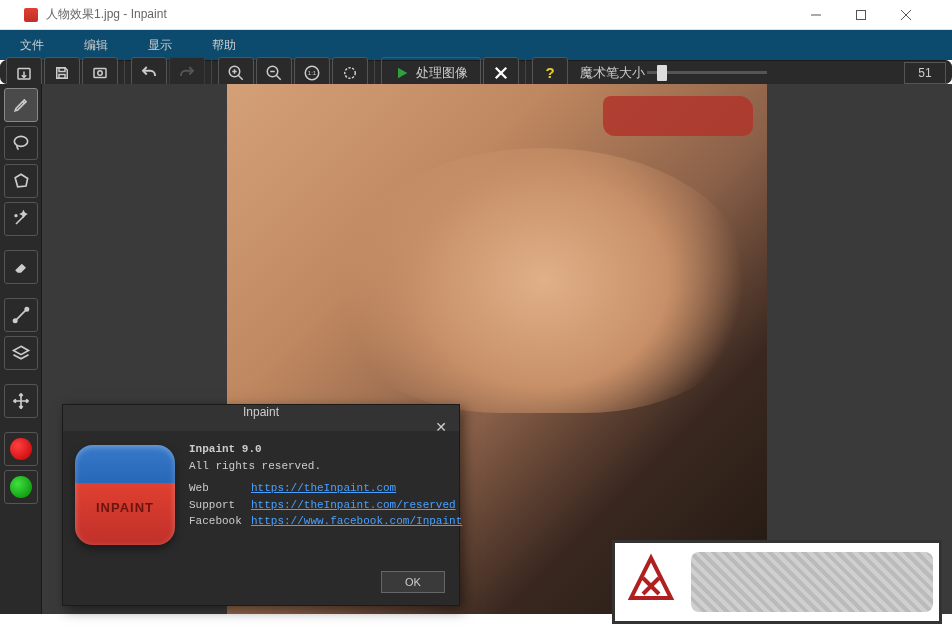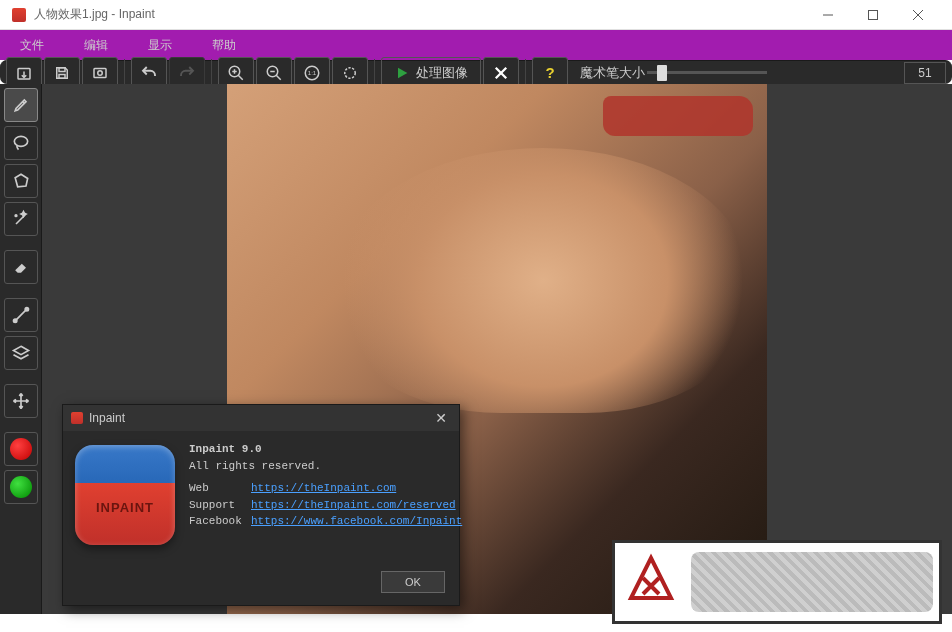--- a/index.html
+++ b/index.html
@@ -1,25 +1,25 @@
 <!DOCTYPE html>
 <html><head>
 <meta charset="utf-8">
 <style>
 * { margin: 0; padding: 0; box-sizing: border-box; }
 body { font-family: "Microsoft YaHei", sans-serif; background: #fff; width: 952px; height: 632px; overflow: hidden; position: relative; }
 
-.titlebar { height: 30px; background: #fff; display: flex; align-items: center; padding: 0 12px; border-bottom: 1px solid #e0e0e0; }
+.titlebar { height: 30px; background: #fff; display: flex; align-items: center; padding: 0 24px; border-bottom: 1px solid #e0e0e0; }
 .titlebar .icon-box { width: 14px; height: 14px; background: linear-gradient(#e04030, #c0302a); border-radius: 2px; margin-right: 8px; }
 .titlebar .title { font-size: 12px; color: #666; flex: 1; }
 .win-controls { display: flex; gap: 0; }
 .win-btn { width: 45px; height: 30px; display: flex; align-items: center; justify-content: center; color: #555; cursor: pointer; }
 .win-btn svg { width: 10px; height: 10px; }
 
-.menubar { height: 30px; background: #a21caf; display: flex; align-items: center; padding: 0 8px; }
+.menubar { height: 30px; background: #0c4a6e; display: flex; align-items: center; padding: 0 8px; }
 .menu-item { color: #ccc; font-size: 12px; padding: 6px 28px 6px 12px; cursor: pointer; }
 
 .toolbar { height: 24px; background: #2a2a2a; display: flex; align-items: center; padding: 0 6px; gap: 2px; border-top: 1px solid #1a1a1a; border-radius: 7px; }
 .tbtn { width: 36px; height: 32px; display: flex; align-items: center; justify-content: center; border: 1px solid #555; border-radius: 3px; background: #2a2a2a; cursor: pointer; color: #ccc; }
 .tbtn svg { width: 18px; height: 18px; }
 .tbtn.disabled { color: #555; border-color: #3a3a3a; }
 .tsep { width: 1px; height: 28px; background: #444; margin: 0 4px; }
 .process-btn { display: flex; align-items: center; gap: 6px; height: 32px; padding: 0 12px; border: 1px solid #555; border-radius: 3px; cursor: pointer; color: #ccc; font-size: 13px; }
 .process-btn svg { width: 16px; height: 16px; }
 .brush-label { color: #ccc; font-size: 13px; margin-left: 10px; }
@@ -34,21 +34,21 @@
 .stool svg { width: 20px; height: 20px; }
 .dot-red { width: 22px; height: 22px; border-radius: 50%; background: radial-gradient(circle at 35% 35%, #ff4040, #c00000); }
 .dot-green { width: 22px; height: 22px; border-radius: 50%; background: radial-gradient(circle at 35% 35%, #40e040, #008800); }
 
 .canvas-area { flex: 1; background: #3a3a3a; position: relative; overflow: hidden; display:flex; justify-content:center; }
 .image-placeholder { width: 540px; height: 530px; background: linear-gradient(135deg, #d4a078 0%, #c08860 30%, #8a6048 55%, #3a2820 75%, #201810 100%); position: relative; }
 .image-placeholder::before { content:''; position:absolute; left:20%; right:3%; top:12%; height:50%; background: radial-gradient(ellipse 60% 80% at 50% 50%, #e0b088 0%, #c89068 50%, transparent 80%); border-radius: 50% 50% 40% 40%; }
 .paint-mark { position: absolute; top: 12px; right: 14px; width: 150px; height: 40px; background: #b0352c; opacity: 0.85; border-radius: 8px 14px 10px 12px; }
 
 .about-dialog { position: absolute; left: 62px; top: 404px; width: 398px; height: 202px; background: #2a2a2a; border: 1px solid #1a1a1a; box-shadow: 4px 4px 12px rgba(0,0,0,0.5); }
-.dlg-title { height: 26px; background: #333; display: flex; align-items: center; padding: 0 8px; color: #ccc; font-size: 12px; }
+.dlg-title { height: 26px; background: #333; display: flex; align-items: center; padding: 0 8px; color: #ccc; font-size: 12px; flex-direction: column; }
 .dlg-title .icon-box { width: 12px; height: 12px; background: linear-gradient(#e04030,#c0302a); border-radius: 2px; margin-right: 6px; }
 .dlg-close { margin-left: auto; cursor: pointer; color: #ccc; font-size: 14px; padding: 0 4px; }
 .dlg-body { display: flex; padding: 10px 12px; gap: 14px; }
 .app-logo { width: 100px; height: 100px; border-radius: 18px; background: linear-gradient(180deg, #3878c8 0%, #2868b8 38%, #e04030 38%, #c0302a 100%); position: relative; box-shadow: inset 0 2px 6px rgba(255,255,255,0.3), 0 4px 8px rgba(0,0,0,0.4); flex-shrink: 0; margin-top: 4px; }
 .app-logo::after { content: 'INPAINT'; position: absolute; bottom: 30px; left: 0; right: 0; text-align: center; font-weight: bold; font-size: 13px; color: #6a150f; letter-spacing: 1px; }
 .dlg-info { color: #ccc; font-size: 11px; font-family: "Courier New", monospace; line-height: 1.5; }
 .dlg-info b { font-weight: bold; }
 .info-row { display: flex; }
 .info-label { width: 62px; }
 .info-link { color: #4aa0ff; text-decoration: underline; cursor: pointer; }

